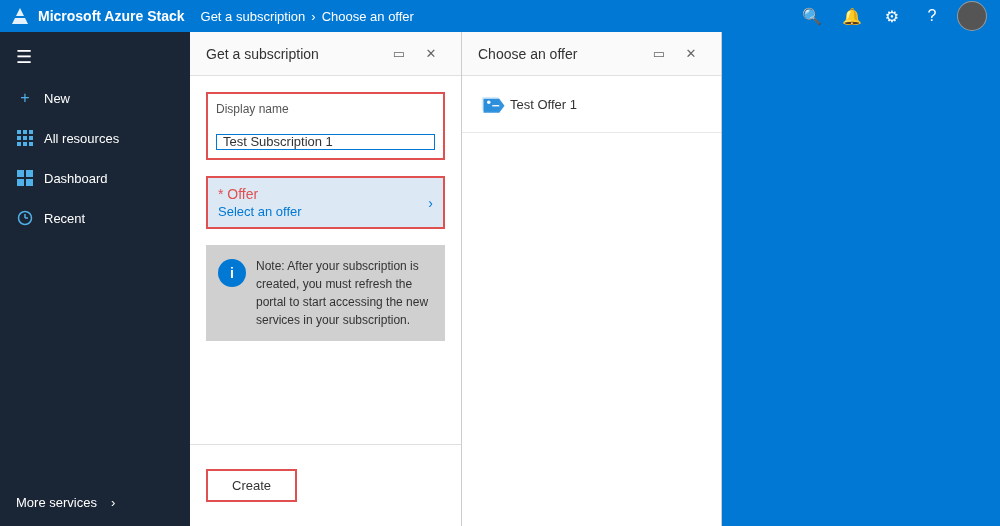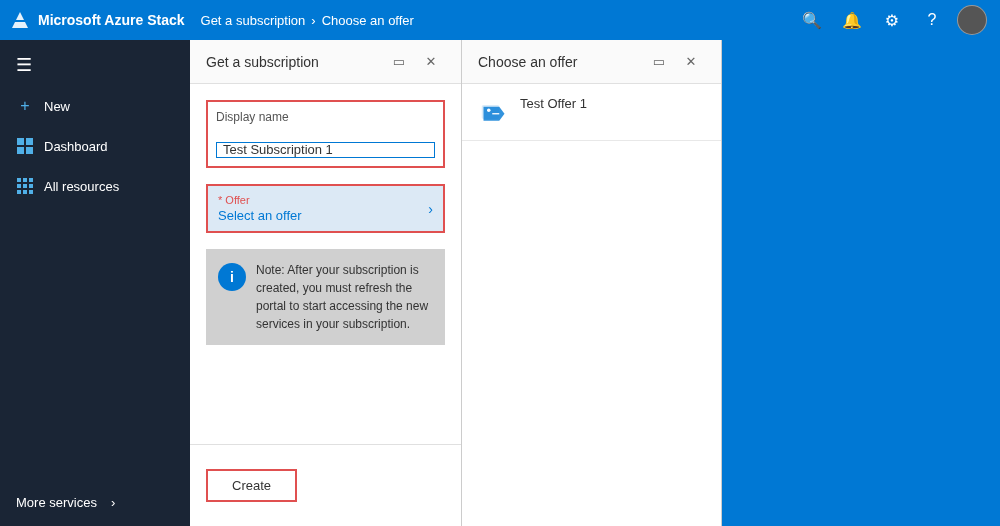--- a/index.html
+++ b/index.html
@@ -1,20 +1,20 @@
 <!DOCTYPE html>
 <html><head>
   <meta charset="utf-8">
   <style>
     * { margin: 0; padding: 0; box-sizing: border-box; }
     body { width: 1000px; height: 526px; font-family: 'Segoe UI', Arial, sans-serif; overflow: hidden; display: flex; flex-direction: column; }
 
     
     .top-bar {
-      height: 40px;
+      height: 32px;
       background: #0078d4;
       display: flex;
       align-items: center;
       padding: 0 10px;
       flex-shrink: 0;
     }
     .top-bar-brand {
       display: flex;
       align-items: center;
       gap: 8px;
@@ -183,21 +183,21 @@
       background: #dce9f5;
       padding: 8px 10px;
       display: flex;
       align-items: center;
       justify-content: space-between;
       cursor: pointer;
       margin-bottom: 16px;
     }
     .offer-selector-left {}
     .offer-required {
-      font-size: 11px;
+      font-size: 14px;
       color: #e05050;
       margin-bottom: 2px;
     }
     .offer-required::before { content: '* '; }
     .offer-placeholder {
       font-size: 13px;
       color: #0078d4;
     }
     .offer-chevron {
       color: #0078d4;
@@ -240,21 +240,21 @@
       color: #333;
       padding: 7px 24px;
       font-size: 13px;
       cursor: pointer;
       font-family: inherit;
     }
 
     
     .offer-item {
       display: flex;
-      gap: 10px;
+      align-items: center;
       padding: 12px 16px;
       border-bottom: 1px solid #e8e8e8;
       cursor: pointer;
     }
     .offer-tag-icon {
       width: 32px;
       height: 32px;
       display: flex;
       align-items: center;
       justify-content: center;
@@ -322,43 +322,53 @@
   <div class="sidebar">
     <div class="sidebar-hamburger">☰</div>
 
     <div class="sidebar-item sidebar-new">
       <div class="sidebar-icon">+</div>
       <span>New</span>
     </div>
     <div class="sidebar-item">
       <div class="sidebar-icon">
         <svg width="16" height="16" viewBox="0 0 16 16">
-            <rect x="0" y="0" width="7" height="7" fill="#50b0e8"></rect>
-            <rect x="9" y="0" width="7" height="7" fill="#50b0e8"></rect>
-            <rect x="0" y="9" width="7" height="7" fill="#50b0e8"></rect>
-            <rect x="9" y="9" width="7" height="7" fill="#50b0e8"></rect>
-          </svg>
-      </div>
-      <span>Dashboard</span>
-    </div>
-    <div class="sidebar-item">
-      <div class="sidebar-icon">
-        <svg width="16" height="16" viewBox="0 0 16 16">
             <rect x="0" y="0" width="4" height="4" fill="#50b0e8"></rect>
             <rect x="6" y="0" width="4" height="4" fill="#50b0e8"></rect>
             <rect x="12" y="0" width="4" height="4" fill="#50b0e8"></rect>
             <rect x="0" y="6" width="4" height="4" fill="#50b0e8"></rect>
             <rect x="6" y="6" width="4" height="4" fill="#50b0e8"></rect>
             <rect x="12" y="6" width="4" height="4" fill="#50b0e8"></rect>
             <rect x="0" y="12" width="4" height="4" fill="#50b0e8"></rect>
             <rect x="6" y="12" width="4" height="4" fill="#50b0e8"></rect>
             <rect x="12" y="12" width="4" height="4" fill="#50b0e8"></rect>
           </svg>
       </div>
       <span>All resources</span>
+    </div>
+    <div class="sidebar-item">
+      <div class="sidebar-icon">
+        <svg width="16" height="16" viewBox="0 0 16 16">
+            <rect x="0" y="0" width="7" height="7" fill="#50b0e8"></rect>
+            <rect x="9" y="0" width="7" height="7" fill="#50b0e8"></rect>
+            <rect x="0" y="9" width="7" height="7" fill="#50b0e8"></rect>
+            <rect x="9" y="9" width="7" height="7" fill="#50b0e8"></rect>
+          </svg>
+      </div>
+      <span>Dashboard</span>
+    </div>
+    <div class="sidebar-item">
+      <div class="sidebar-icon">
+        <svg width="16" height="16" viewBox="0 0 16 16">
+            <circle cx="8" cy="8" r="6.5" fill="none" stroke="#50b0e8" stroke-width="1.5"></circle>
+            <line x1="8" y1="8" x2="8" y2="4" stroke="#50b0e8" stroke-width="1.5"></line>
+            <line x1="8" y1="8" x2="11" y2="8" stroke="#50b0e8" stroke-width="1.5"></line>
+          </svg>
+      </div>
+      <span>Recent</span>
     </div>
 
     <div class="sidebar-bottom">
       <div class="more-services">
         <span>More services</span>
         <span>›</span>
       </div>
     </div>
   </div>
 

